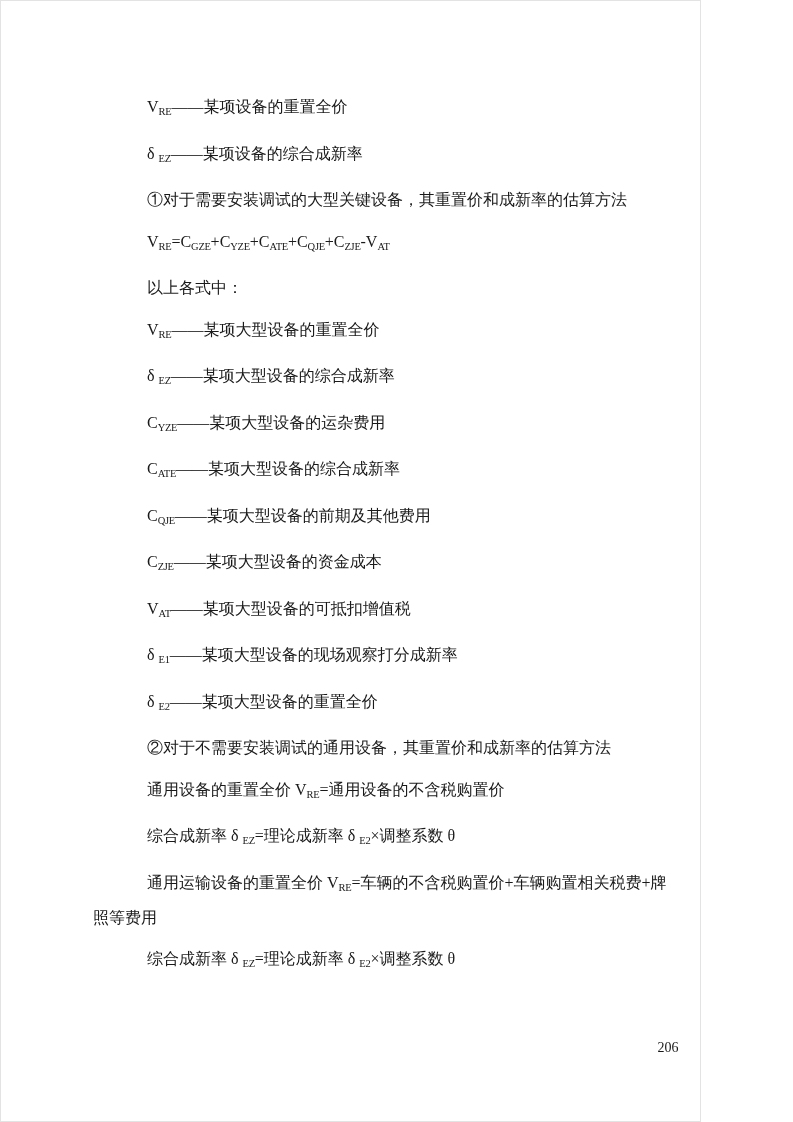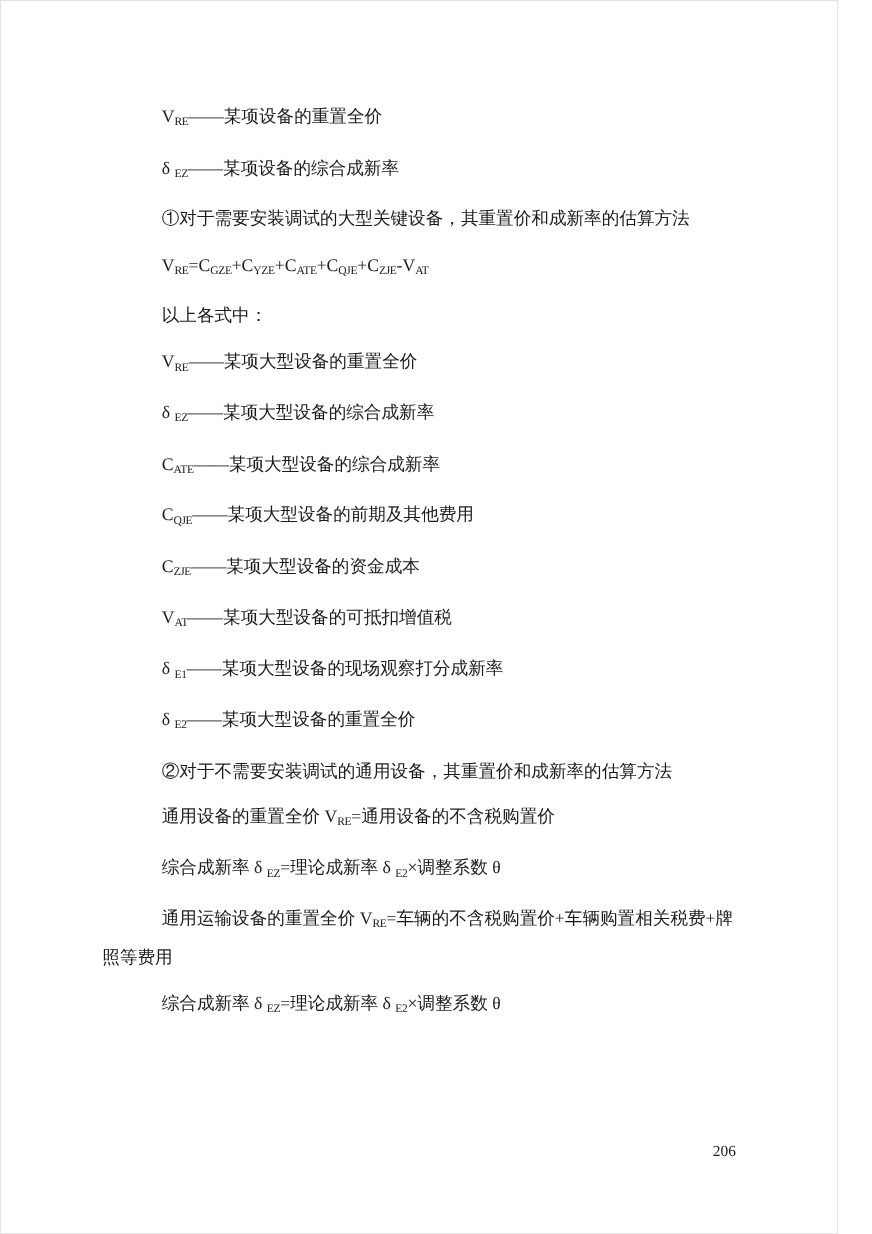--- a/index.html
+++ b/index.html
@@ -2,21 +2,21 @@
 <html><head>
 <meta charset="utf-8">
 <style>
   html, body {
     margin: 0;
     padding: 0;
     background: #ffffff;
   }
   .page {
     position: relative;
-    width: 762px;
+    width: 701px;
     height: 1122px;
     background: #ffffff;
     box-sizing: border-box;
     border: 1px solid #e3e3e3;
     overflow: hidden;
     font-family: "Liberation Serif", "DejaVu Serif", serif;
     color: #1a1a1a;
   }
   .content {
     position: absolute;
@@ -35,36 +35,38 @@
   .sub {
     font-size: 10.5px;
     vertical-align: -3px;
     letter-spacing: -0.3px;
   }
   .page-number {
     position: absolute;
     top: 1038px;
     left: 647px;
     width: 40px;
+    text-align: center;
     font-size: 14px;
     line-height: 18px;
   }
 </style>
 </head>
 <body>
 
 <div class="page">
   <div class="content">
       <p class="para"><span>V</span><span class="sub">RE</span><span>——某项设备的重置全价</span></p>
       <p class="para"><span>δ </span><span class="sub">EZ</span><span>——某项设备的综合成新率</span></p>
       <p class="para"><span>①对于需要安装调试的大型关键设备，其重置价和成新率的估算方法</span></p>
       <p class="para"><span>V</span><span class="sub">RE</span><span>=C</span><span class="sub">GZE</span><span>+C</span><span class="sub">YZE</span><span>+C</span><span class="sub">ATE</span><span>+C</span><span class="sub">QJE</span><span>+C</span><span class="sub">ZJE</span><span>-V</span><span class="sub">AT</span></p>
       <p class="para"><span>以上各式中：</span></p>
       <p class="para"><span>V</span><span class="sub">RE</span><span>——某项大型设备的重置全价</span></p>
       <p class="para"><span>δ </span><span class="sub">EZ</span><span>——某项大型设备的综合成新率</span></p>
+      <p class="para"><span>C</span><span class="sub">YZE</span><span>——某项大型设备的运杂费用</span></p>
       <p class="para"><span>C</span><span class="sub">ATE</span><span>——某项大型设备的综合成新率</span></p>
       <p class="para"><span>C</span><span class="sub">QJE</span><span>——某项大型设备的前期及其他费用</span></p>
       <p class="para"><span>C</span><span class="sub">ZJE</span><span>——某项大型设备的资金成本</span></p>
       <p class="para"><span>V</span><span class="sub">AT</span><span>——某项大型设备的可抵扣增值税</span></p>
       <p class="para"><span>δ </span><span class="sub">E1</span><span>——某项大型设备的现场观察打分成新率</span></p>
       <p class="para"><span>δ </span><span class="sub">E2</span><span>——某项大型设备的重置全价</span></p>
       <p class="para"><span>②对于不需要安装调试的通用设备，其重置价和成新率的估算方法</span></p>
       <p class="para"><span>通用设备的重置全价 V</span><span class="sub">RE</span><span>=通用设备的不含税购置价</span></p>
       <p class="para"><span>综合成新率 δ </span><span class="sub">EZ</span><span>=理论成新率 δ </span><span class="sub">E2</span><span>×调整系数 θ</span></p>
       <p class="para"><span>通用运输设备的重置全价 V</span><span class="sub">RE</span><span>=车辆的不含税购置价+车辆购置相关税费+牌</span><br><span>照等费用</span></p>

